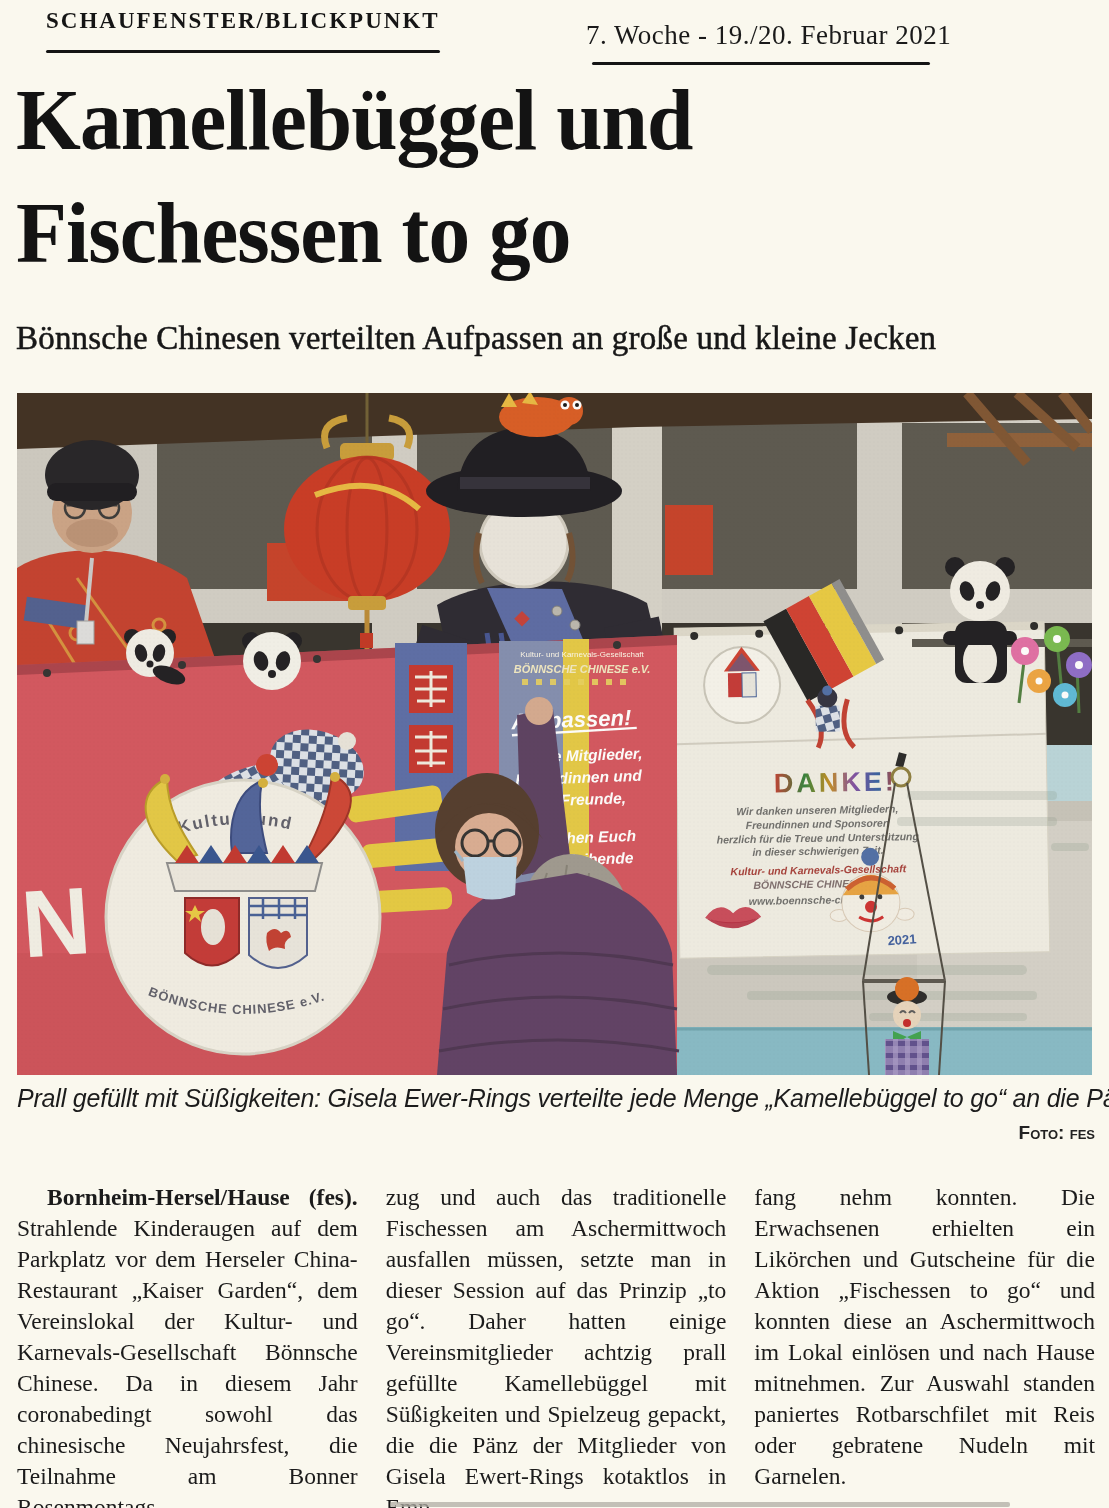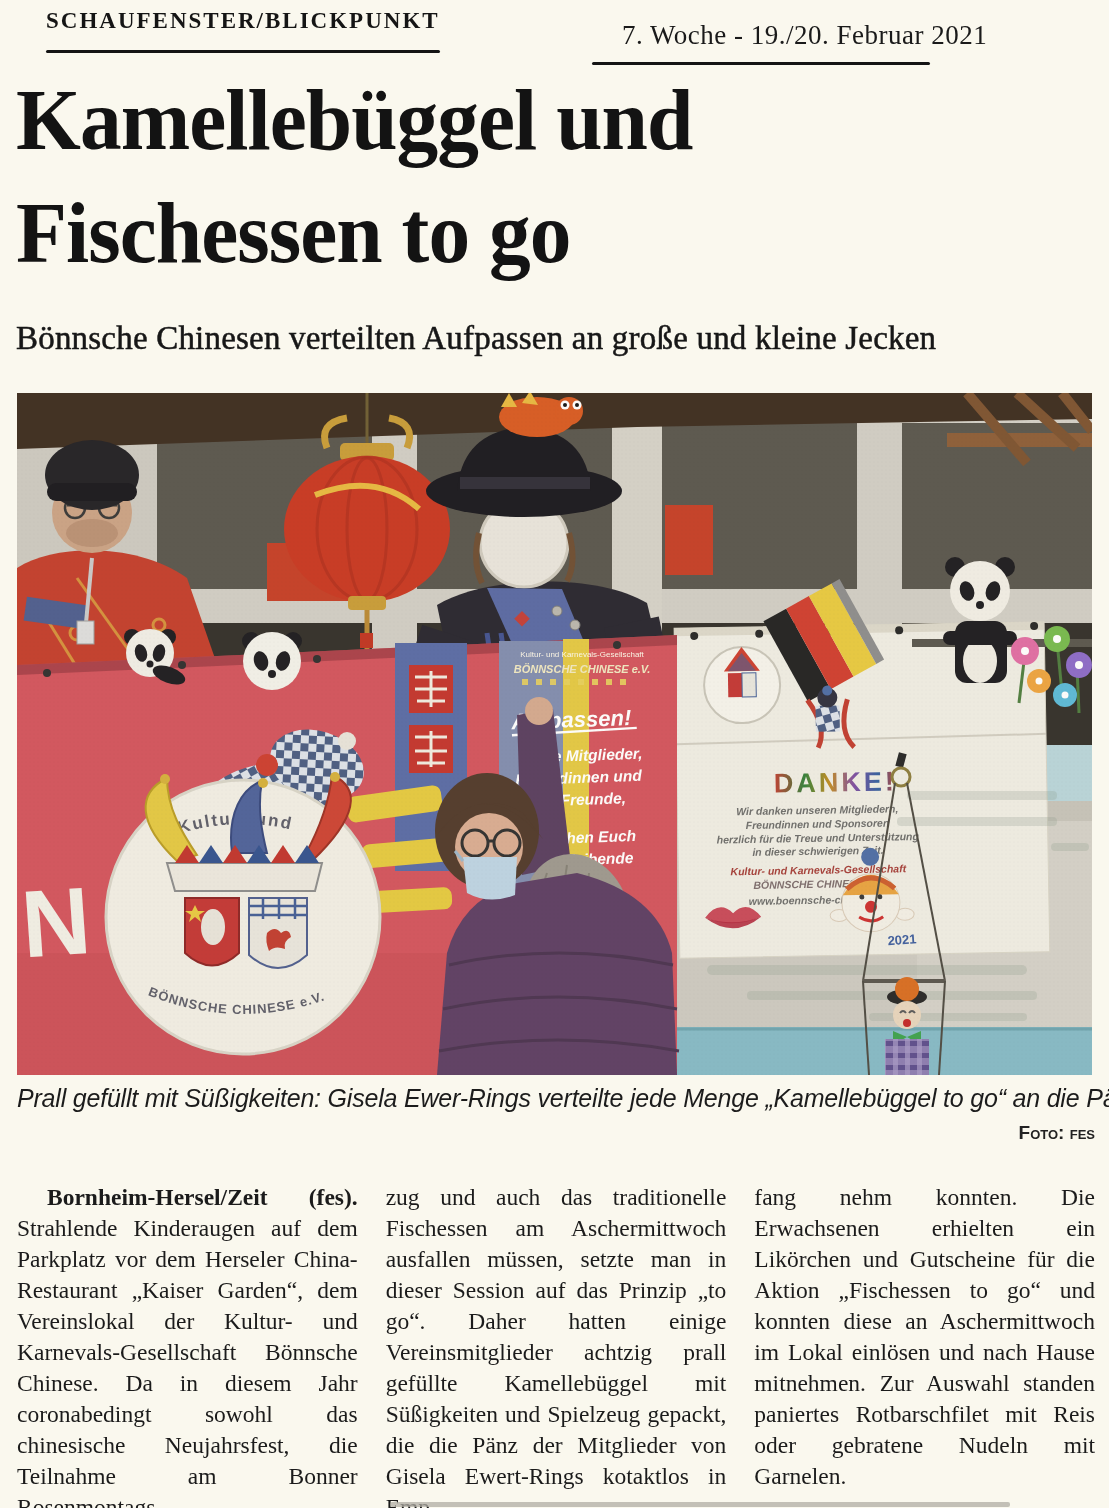--- a/index.html
+++ b/index.html
@@ -15,21 +15,21 @@
   }
   
   .masthead-section{
     position:absolute;left:46px;top:8px;
     font-size:23px;font-weight:700;letter-spacing:2px;
     color:#151515;
   }
   .rule{position:absolute;height:3px;background:#141414;border-radius:2px;}
   .rule-left{left:46px;top:50px;width:394px;}
   .masthead-date{
-    position:absolute;left:622px;top:20px;
+    position:absolute;left:586px;top:20px;
     font-size:27px;color:#1a1a1a;letter-spacing:0.5px;
   }
   .rule-right{left:592px;top:62px;width:338px;}
   
   .headline{
     position:absolute;left:16px;top:64px;margin:0;
     font-size:86px;line-height:113px;font-weight:700;
     color:#131313;letter-spacing:-1px;
     transform:scaleX(.97);transform-origin:left top;
     white-space:nowrap;
@@ -517,21 +517,21 @@
       <rect width="1075" height="682" fill="#d8c9a8" opacity="0.07"></rect>
       <rect width="1075" height="682" fill="url(#halftone)" opacity="0.05"></rect>
     </svg>
   </figure>
 
   <div class="caption">Prall gefüllt mit Süßigkeiten: Gisela Ewer-Rings verteilte jede Menge „Kamellebüggel to go“ an die Pänz.</div>
   <div class="credit">Foto: fes</div>
 
   <div class="article">
     <div class="col col1">
-      <p><span class="lead">Bornheim-Hersel/Zeit (fes).</span><span> Strahlende Kinderaugen auf dem Parkplatz vor dem Herseler China-Restaurant „Kaiser Garden“, dem Vereinslokal der Kultur- und Karnevals-Gesellschaft Bönnsche Chinese. Da in diesem Jahr coronabedingt sowohl das chinesische Neujahrsfest, die Teilnahme am Bonner Rosenmontags-</span></p>
+      <p><span class="lead">Bornheim-Hersel/Hause (fes).</span><span> Strahlende Kinderaugen auf dem Parkplatz vor dem Herseler China-Restaurant „Kaiser Garden“, dem Vereinslokal der Kultur- und Karnevals-Gesellschaft Bönnsche Chinese. Da in diesem Jahr coronabedingt sowohl das chinesische Neujahrsfest, die Teilnahme am Bonner Rosenmontags-</span></p>
     </div>
     <div class="col col2">
       <p>zug und auch das traditionelle Fischessen am Aschermittwoch ausfallen müssen, setzte man in dieser Session auf das Prinzip „to go“. Daher hatten einige Vereinsmitglieder achtzig prall gefüllte Kamellebüggel mit Süßigkeiten und Spielzeug gepackt, die die Pänz der Mitglieder von Gisela Ewert-Rings kotaktlos in Emp-</p>
     </div>
     <div class="col col3">
       <p>fang nehm konnten. Die Erwachsenen erhielten ein Likörchen und Gutscheine für die Aktion „Fischessen to go“ und konnten diese an Aschermittwoch im Lokal einlösen und nach Hause mitnehmen. Zur Auswahl standen paniertes Rotbarschfilet mit Reis oder gebratene Nudeln mit Garnelen.</p>
     </div>
   </div>
 
   <div class="scan-bar"></div>

